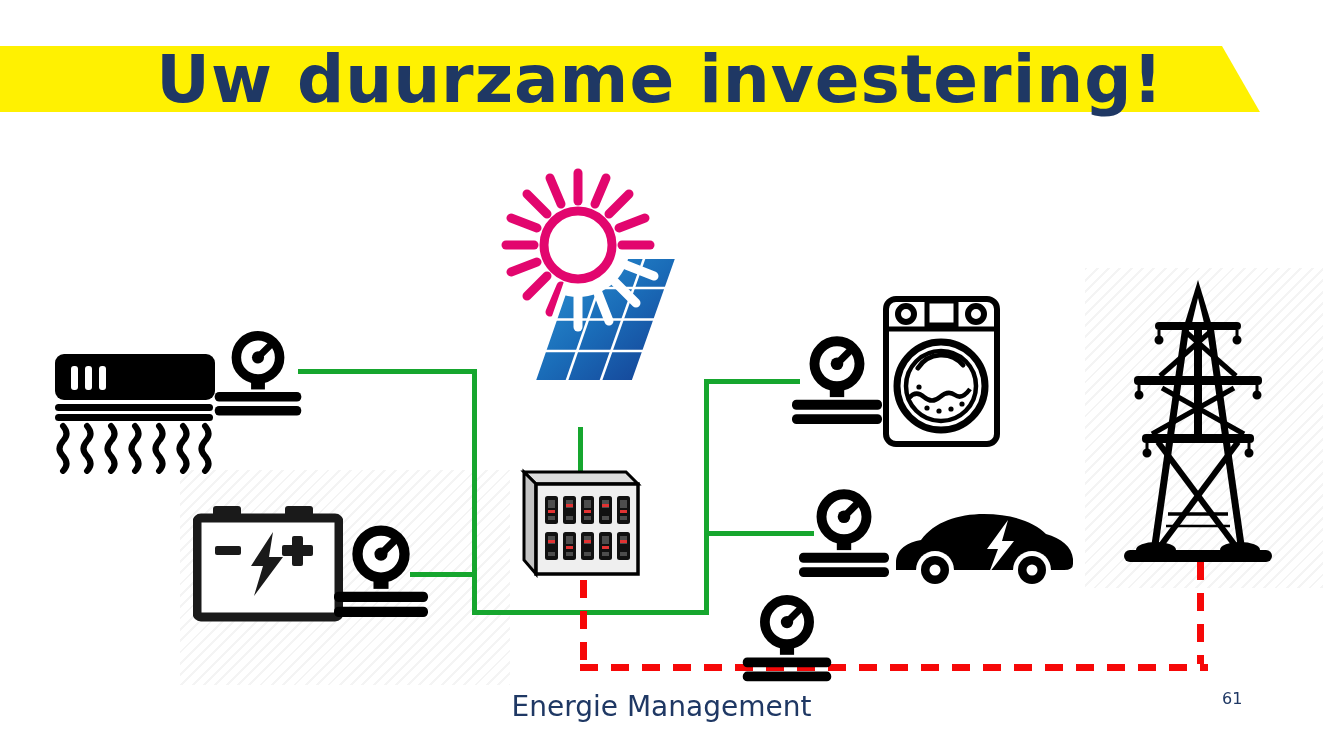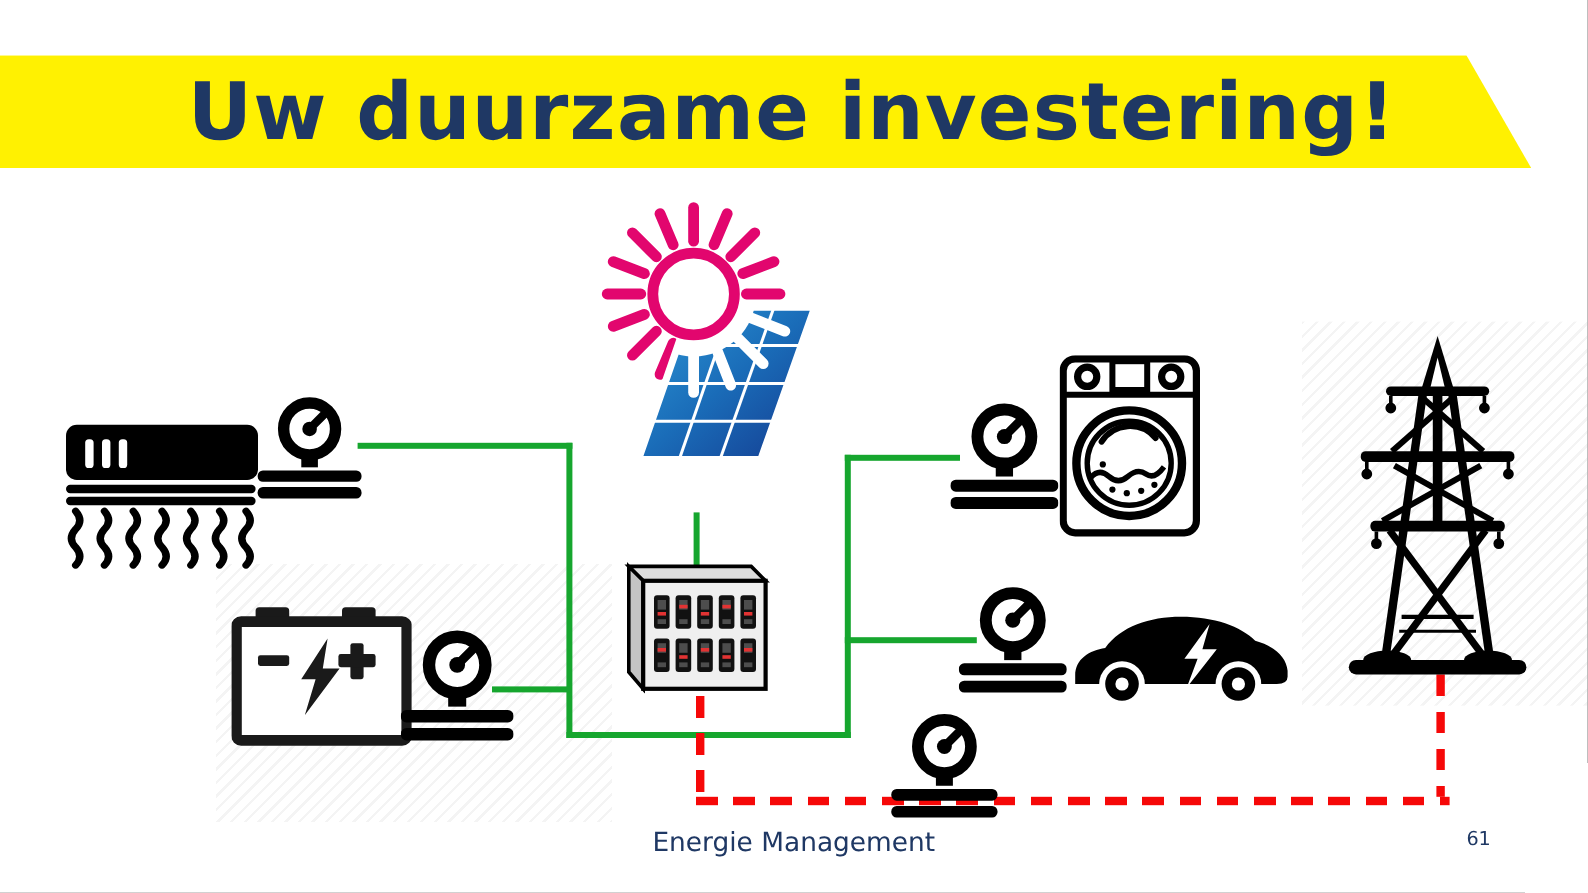--- a/index.html
+++ b/index.html
@@ -1,31 +1,31 @@
 <!DOCTYPE html>
 <html><head>
 <meta charset="utf-8">
 <style>
   html,body{margin:0;padding:0;background:#888;}
   #slide{position:relative;width:1323px;height:744px;background:#fff;overflow:hidden;
          font-family:"DejaVu Sans","Liberation Sans",sans-serif;}
   .abs{position:absolute;}
   
-  #banner{left:0;top:46px;width:1276px;height:94px;background:#fff101;
+  #banner{left:0;top:46px;width:1276px;height:66px;background:#fff101;
           clip-path:polygon(0 0,1222px 0,1276px 94px,0 94px);
           display:flex;align-items:center;justify-content:center;padding-left:44px;box-sizing:border-box;}
   #title{font-size:66px;font-weight:bold;color:#1f3864;letter-spacing:1px;white-space:nowrap;}
   
   .wire-g{background:#16a62e;}
   .dash-h{height:7px;background:repeating-linear-gradient(90deg,#f60808 0 18px,transparent 18px 31px);}
   .dash-v{width:7px;background:repeating-linear-gradient(180deg,#f60808 0 18px,transparent 18px 31px);}
   
   .hatch{background:repeating-linear-gradient(135deg,rgba(0,0,0,0.045) 0 2px,transparent 2px 8px);}
   
-  #footer{left:0;top:690px;width:1323px;text-align:center;font-size:22px;color:#1f3864;}
+  #footer{left:0;top:690px;width:1323px;text-align:center;font-size:28px;color:#1f3864;}
   #pagenum{left:1222px;top:689px;font-size:16px;color:#1f3864;}
   svg{display:block;}
 </style>
 </head>
 <body>
 
 <div id="slide">
 
   <div class="abs hatch" style="left:180px;top:470px;width:330px;height:215px;"></div>
   <div class="abs hatch" style="left:1085px;top:268px;width:238px;height:320px;"></div>

